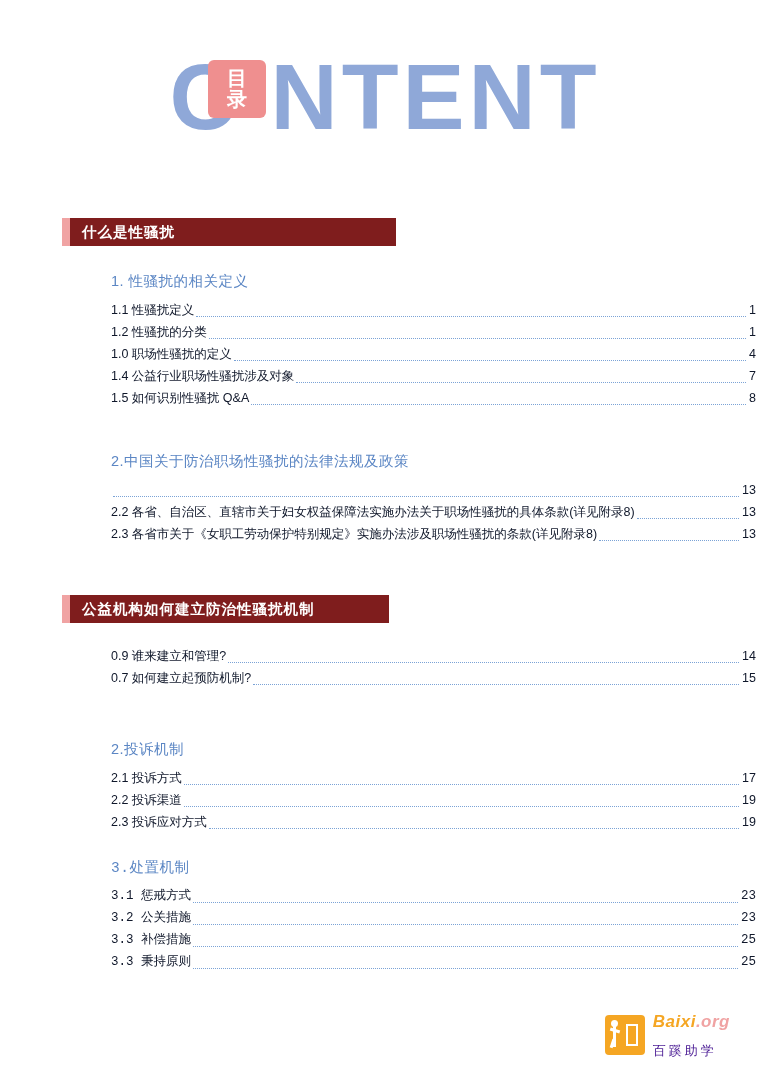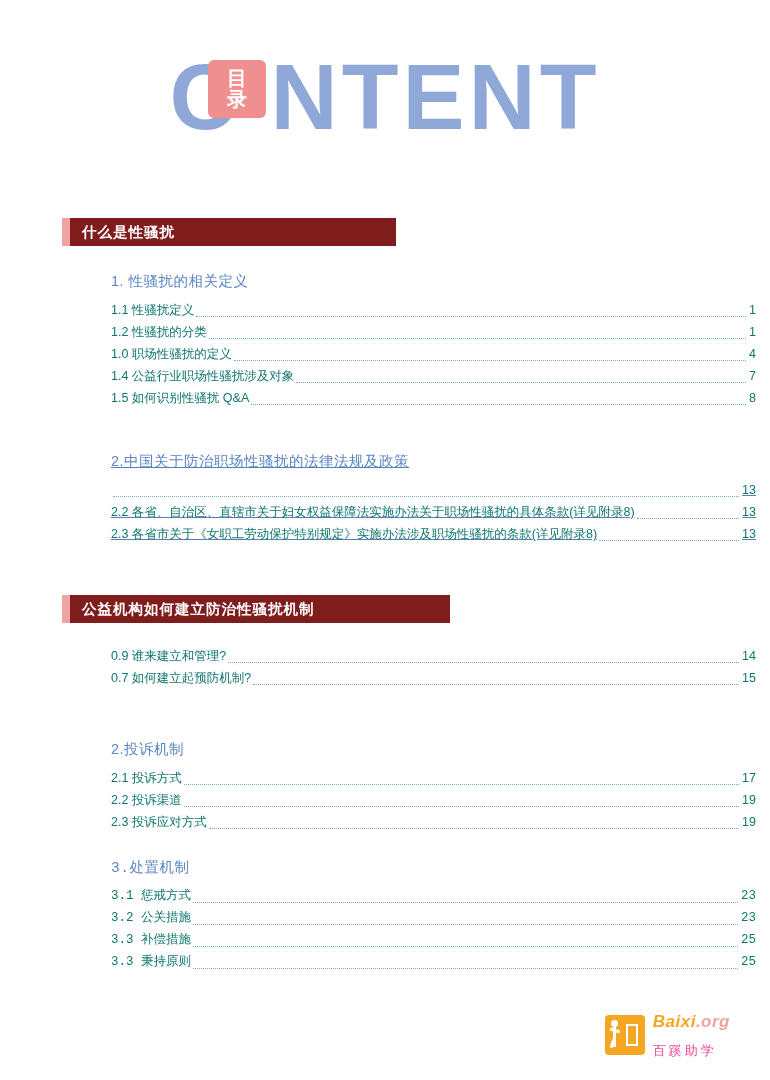--- a/index.html
+++ b/index.html
@@ -74,41 +74,41 @@
   .section-header .section-title {
     color: #ffffff;
     font-size: 14.5px;
     font-weight: bold;
     padding-left: 12px;
     padding-right: 16px;
     letter-spacing: 1px;
     white-space: nowrap;
   }
   #section-header-1 { left: 62px; top: 218px; width: 334px; }
-  #section-header-2 { left: 62px; top: 595px; width: 388px; }
+  #section-header-2 { left: 62px; top: 595px; width: 327px; }
 
   
   .toc-group {
     position: absolute;
     left: 74px;
     width: 645px;
     margin-left: 37px;
   }
   .group-title {
     font-size: 14.5px;
     color: #5b86c4;
     margin-bottom: 8px;
     letter-spacing: 0.5px;
     white-space: nowrap;
   }
   .toc-row {
     display: flex;
     align-items: flex-end;
     font-size: 12.5px;
-    color: #0f766e;
+    color: #0f172a;
     line-height: 22px;
     white-space: nowrap;
     justify-content: center;
   }
   .toc-row .label { flex: 0 0 auto; }
   .toc-row .dots {
     flex: 1 1 auto;
     border-bottom: 1px dotted #7ba3d6;
     margin: 0 3px 4px 2px;
     height: 1px;
@@ -149,21 +149,21 @@
   .logo-text .logo-en {
     font-size: 17px;
     font-weight: bold;
     color: #f5a623;
     font-style: italic;
     letter-spacing: 0.5px;
   }
   .logo-text .logo-en .org { color: #f0a3a3; font-style: italic; }
   .logo-text .logo-cn {
     font-size: 13px;
-    color: #ec4899;
+    color: #4c1d95;
     letter-spacing: 3px;
     margin-top: 14px;
   }
 </style>
 </head>
 <body>
 
 <div class="masthead">
   <div class="masthead-word">C  NTENT</div>
   <div class="masthead-stamp">
@@ -199,21 +199,21 @@
     <span class="dots"></span>
     <span class="page">7</span>
   </div>
   <div class="toc-row">
     <span class="label">1.5 如何识别性骚扰 Q&amp;A</span>
     <span class="dots"></span>
     <span class="page">8</span>
   </div>
 </div>
 
-<div class="toc-group" style="top:452px;text-decoration:underline;">
+<div class="toc-group" style="top:452px;">
   <div class="group-title">2.中国关于防治职场性骚扰的法律法规及政策</div>
   <div class="toc-row">
     <span class="dots"></span>
     <span class="page">13</span>
   </div>
   <div class="toc-row">
     <span class="label">2.2 各省、自治区、直辖市关于妇女权益保障法实施办法关于职场性骚扰的具体条款</span>
     <span class="label small">(详见附录8)</span>
     <span class="dots"></span>
     <span class="page">13</span>

